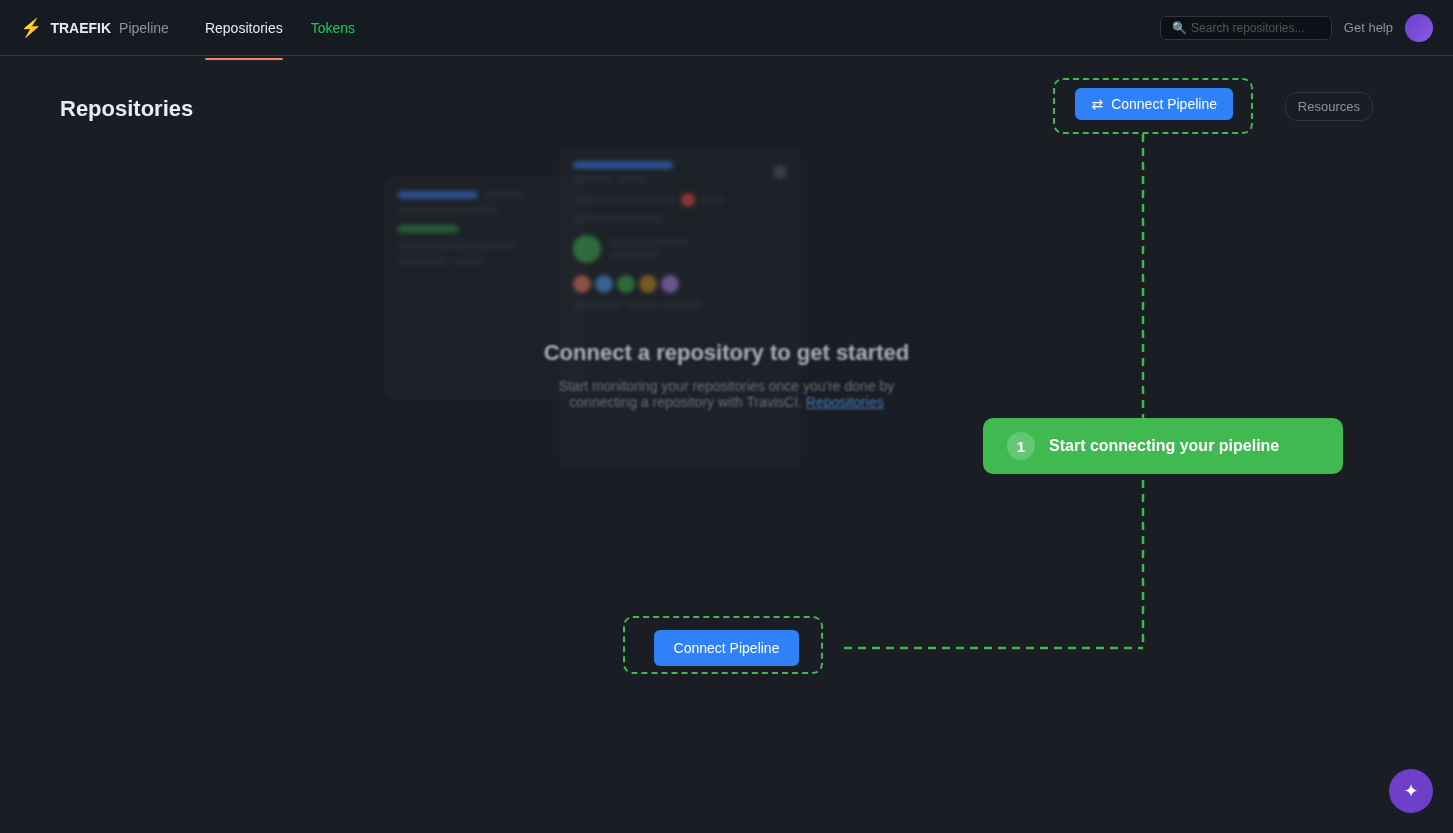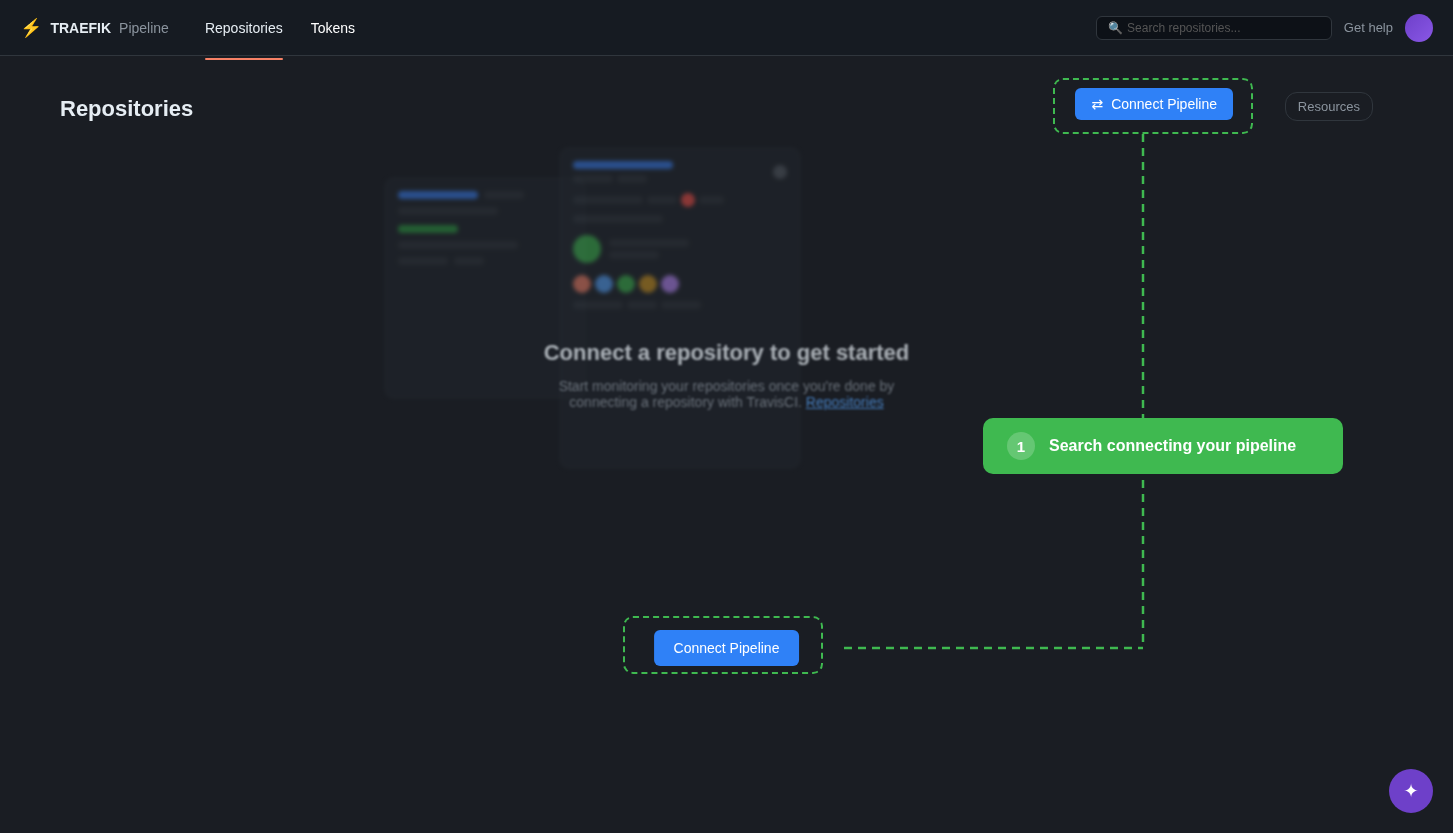--- a/index.html
+++ b/index.html
@@ -52,21 +52,21 @@
 
     .navbar-nav {
       display: flex;
       align-items: center;
       gap: 4px;
     }
 
     .nav-item {
       padding: 6px 12px;
       font-size: 14px;
-      color: #ffffff;
+      color: #22c55e;
       border-radius: 6px;
       cursor: pointer;
       position: relative;
     }
 
     .nav-item.active {
       color: #e6edf3;
     }
 
     .nav-item-underline {
@@ -86,21 +86,21 @@
       gap: 12px;
     }
 
     .navbar-search {
       background: #0d1117;
       border: 1px solid #30363d;
       border-radius: 6px;
       padding: 4px 12px;
       font-size: 13px;
       color: #8b949e;
-      width: 236px;
+      width: 172px;
     }
 
     .navbar-link {
       font-size: 13px;
       color: #8b949e;
       cursor: pointer;
     }
 
     .navbar-avatar {
       width: 28px;
@@ -457,18 +457,18 @@
 
   <line x1="1143" y1="134" x2="1143" y2="418" stroke="#3fb950" stroke-width="2.5" stroke-dasharray="8,6"></line>
 
   <line x1="844" y1="648" x2="1143" y2="648" stroke="#3fb950" stroke-width="2.5" stroke-dasharray="8,6"></line>
 
   <line x1="1143" y1="480" x2="1143" y2="648" stroke="#3fb950" stroke-width="2.5" stroke-dasharray="8,6"></line>
 </svg>
 
 <div class="callout-tooltip">
   <div class="callout-number">1</div>
-  <span>Search connecting your pipeline</span>
+  <span>Start connecting your pipeline</span>
 </div>
 
 <div class="chat-bubble">
   <span>✦</span>
 </div>
 
 </body></html>

